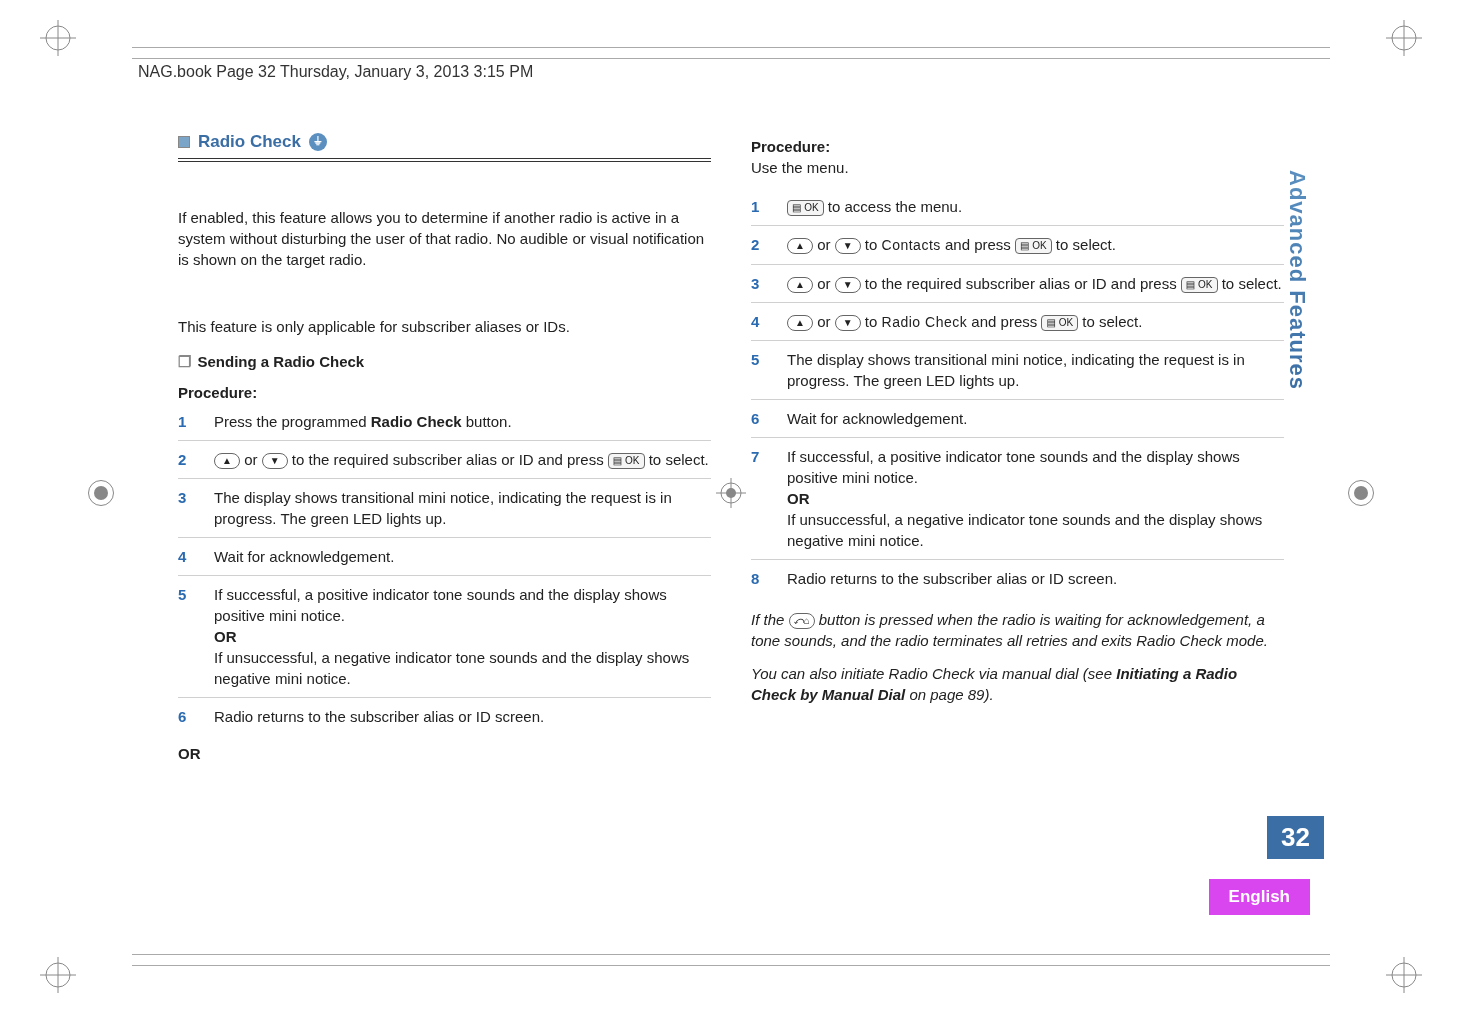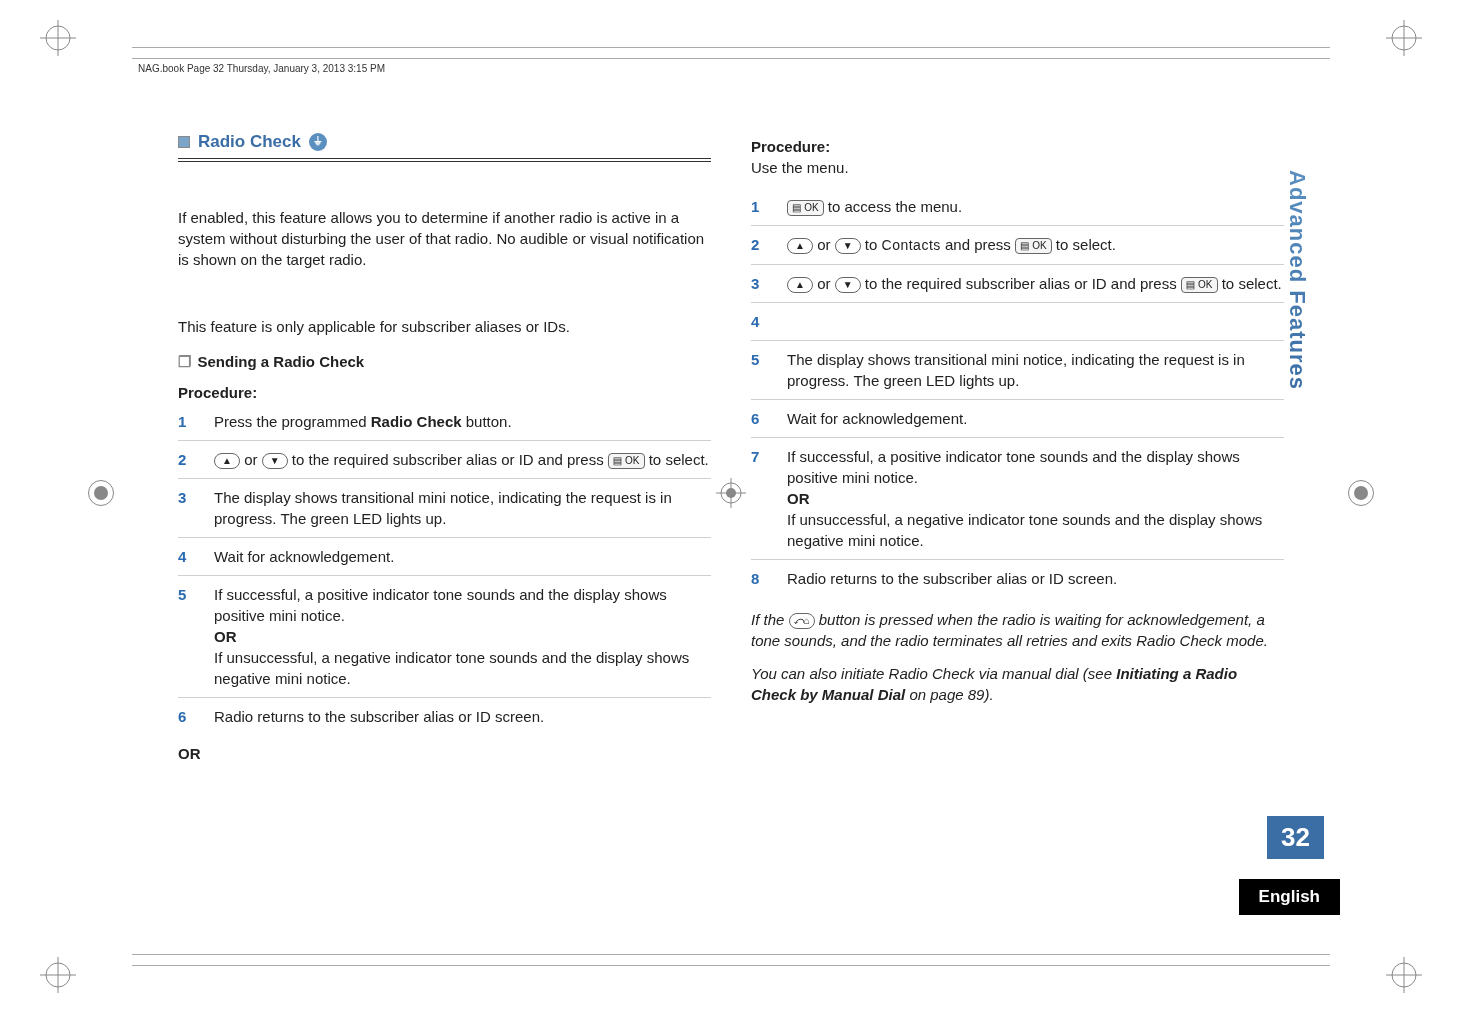--- a/index.html
+++ b/index.html
@@ -62,21 +62,21 @@
       left: 132px;
       right: 132px;
       height: 12px;
       border-top: 1px solid #aaa;
       border-bottom: 1px solid #aaa;
     }
     .header-text {
       position: absolute;
       top: 63px;
       left: 138px;
-      font-size: 10px;
+      font-size: 16px;
       color: #333;
     }
     .content {
       position: absolute;
       top: 130px;
       left: 178px;
       right: 178px;
       bottom: 130px;
       display: flex;
       gap: 40px;
@@ -198,23 +198,23 @@
       right: 138px;
       bottom: 154px;
       background: #3a6ea5;
       color: #fff;
       font-size: 26px;
       font-weight: bold;
       padding: 6px 14px;
     }
     .lang-box {
       position: absolute;
-      right: 122px;
+      right: 152px;
       bottom: 98px;
-      background: #000000;
+      background: #d946ef;
       color: #fff;
       font-size: 17px;
       font-weight: bold;
       padding: 8px 20px;
     }
     .ref-bold { font-weight: bold; font-style: italic; }
   </style>
 </head>
 <body>
 
@@ -313,20 +313,21 @@
       <li>
           <span class="step-num">2</span>
           <span class="step-body"><span class="key-arrow">▲</span><span> or </span><span class="key-arrow">▼</span><span> to </span><span class="mono">Contacts</span><span> and press </span><span class="key">▤ OK</span><span> to select.</span></span>
         </li>
       <li>
           <span class="step-num">3</span>
           <span class="step-body"><span class="key-arrow">▲</span><span> or </span><span class="key-arrow">▼</span><span> to the required subscriber alias or ID and press </span><span class="key">▤ OK</span><span> to select.</span></span>
         </li>
       <li>
           <span class="step-num">4</span>
+          <span class="step-body"><span class="key-arrow">▲</span><span> or </span><span class="key-arrow">▼</span><span> to </span><span class="mono">Radio Check</span><span> and press </span><span class="key">▤ OK</span><span> to select.</span></span>
         </li>
       <li>
           <span class="step-num">5</span>
           <span class="step-body">The display shows transitional mini notice, indicating the request is in progress. The green LED lights up.</span>
         </li>
       <li>
           <span class="step-num">6</span>
           <span class="step-body">Wait for acknowledgement.</span>
         </li>
       <li>

